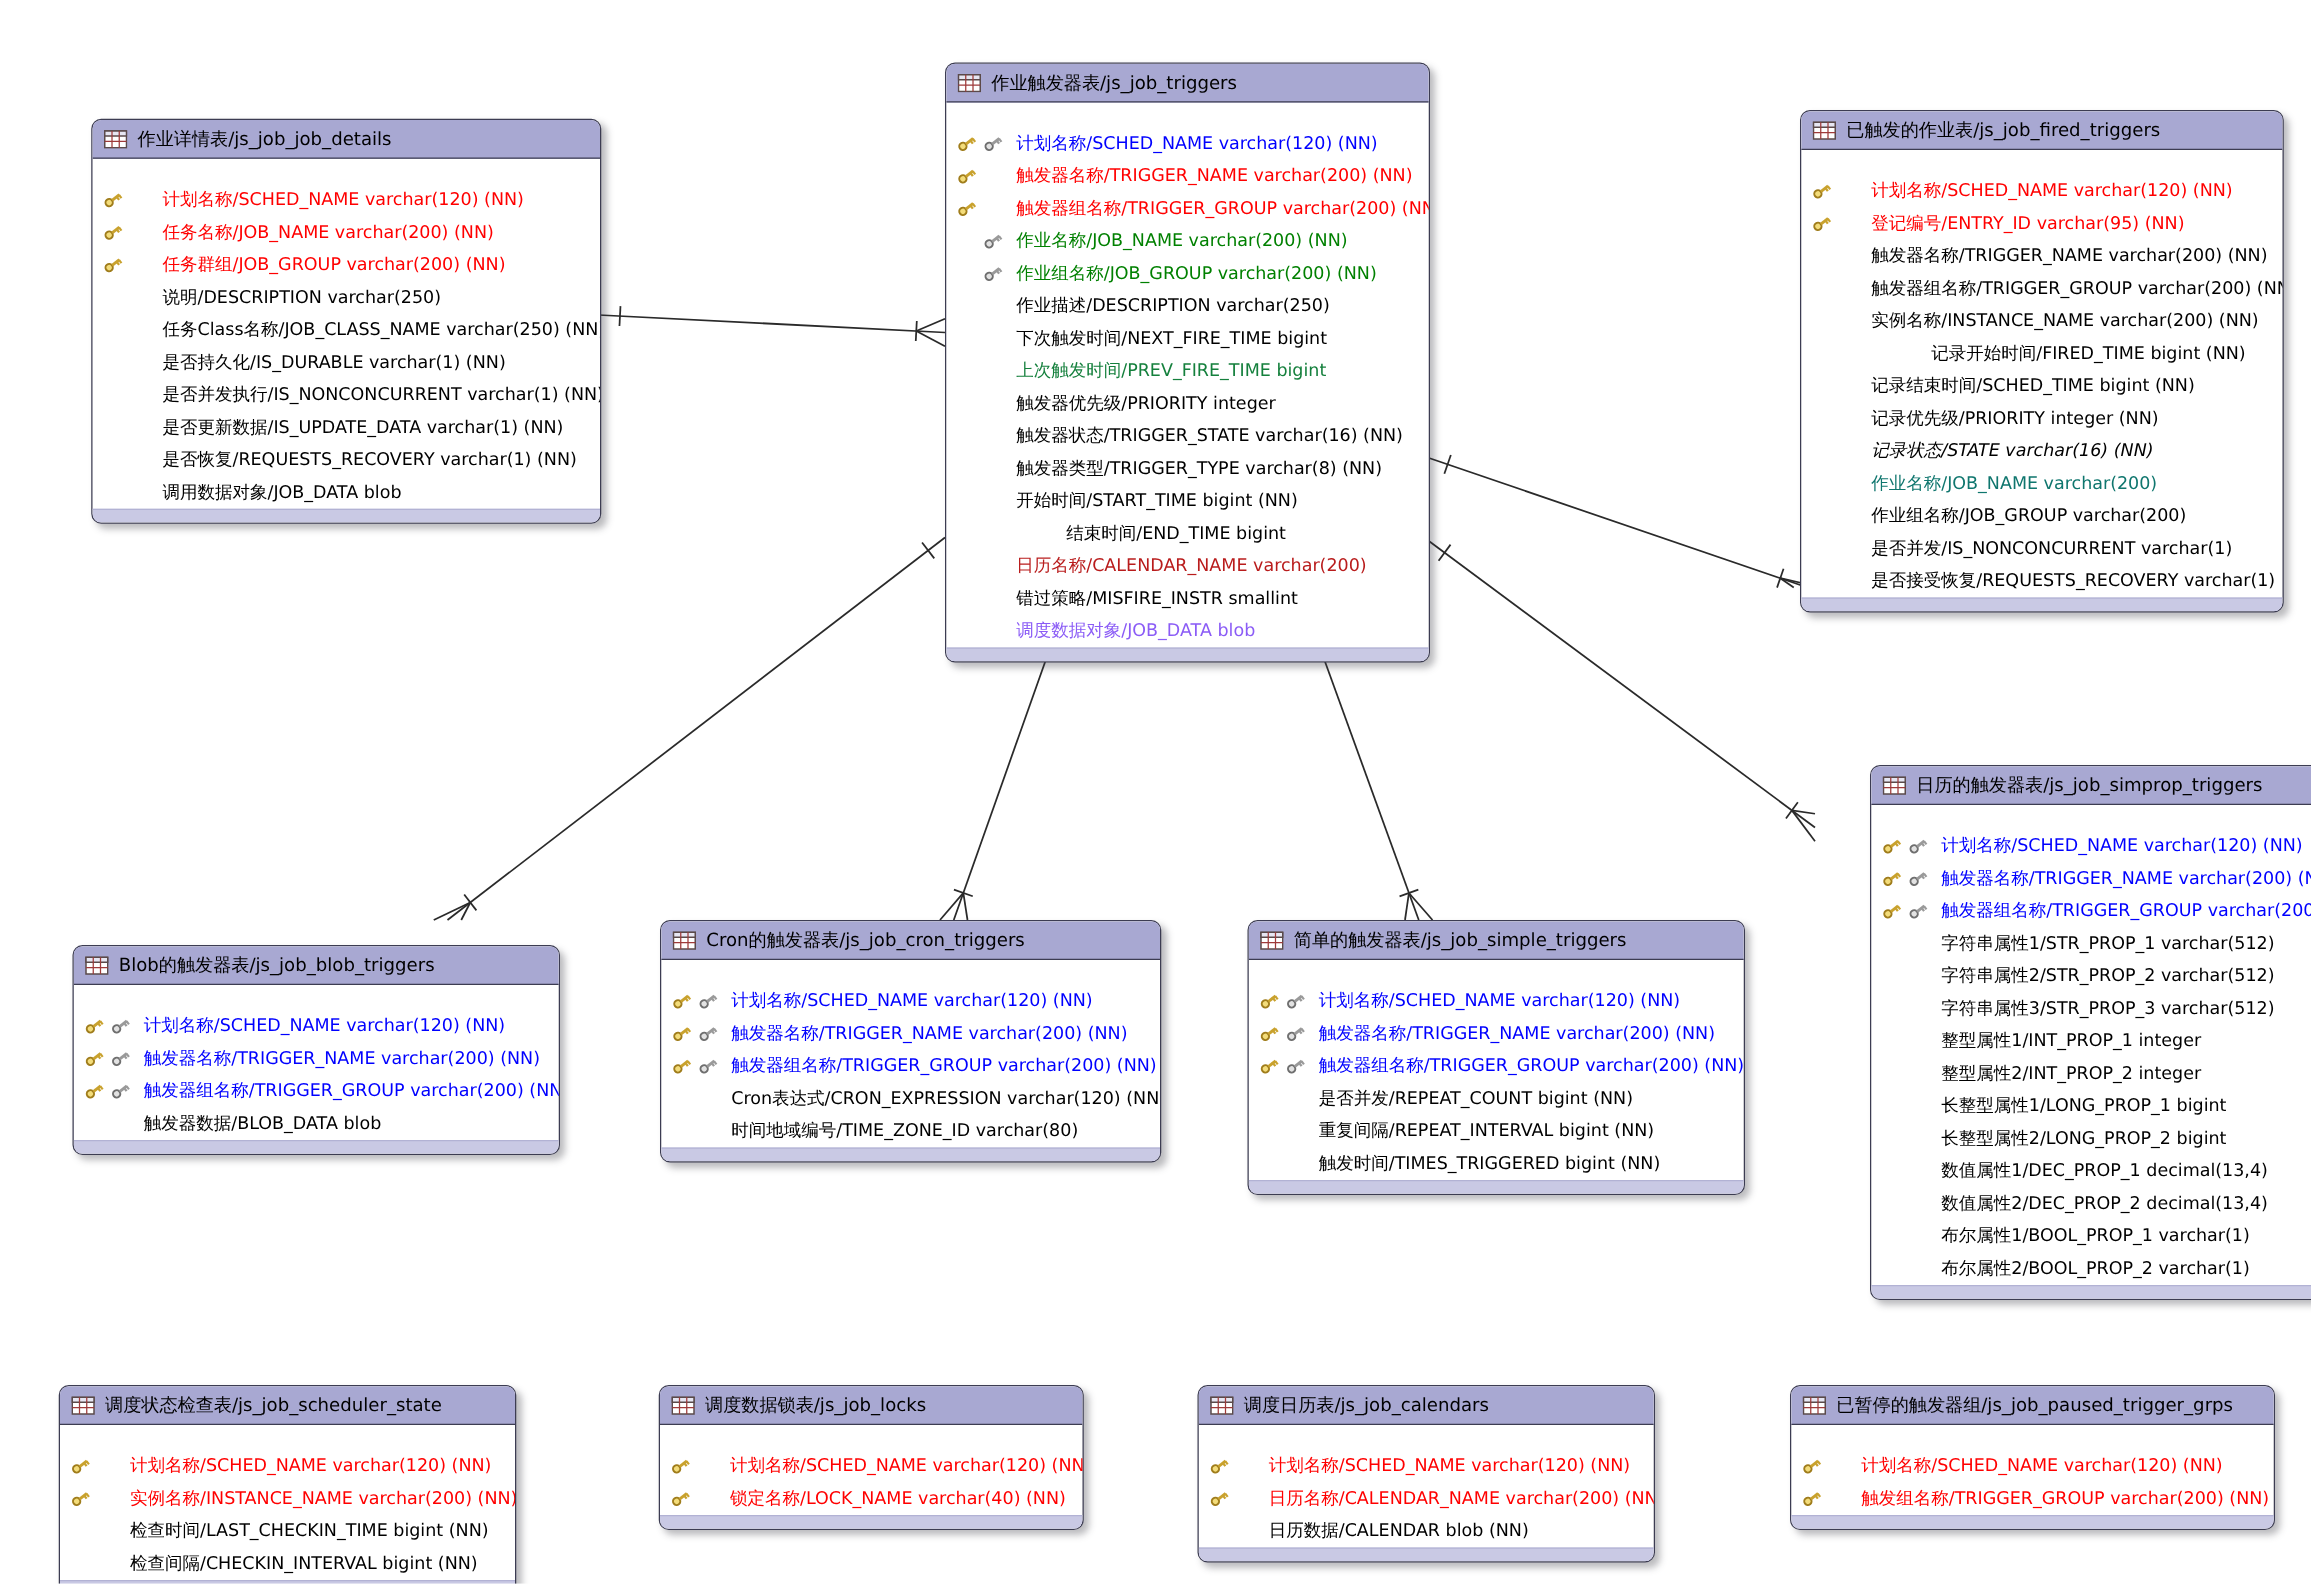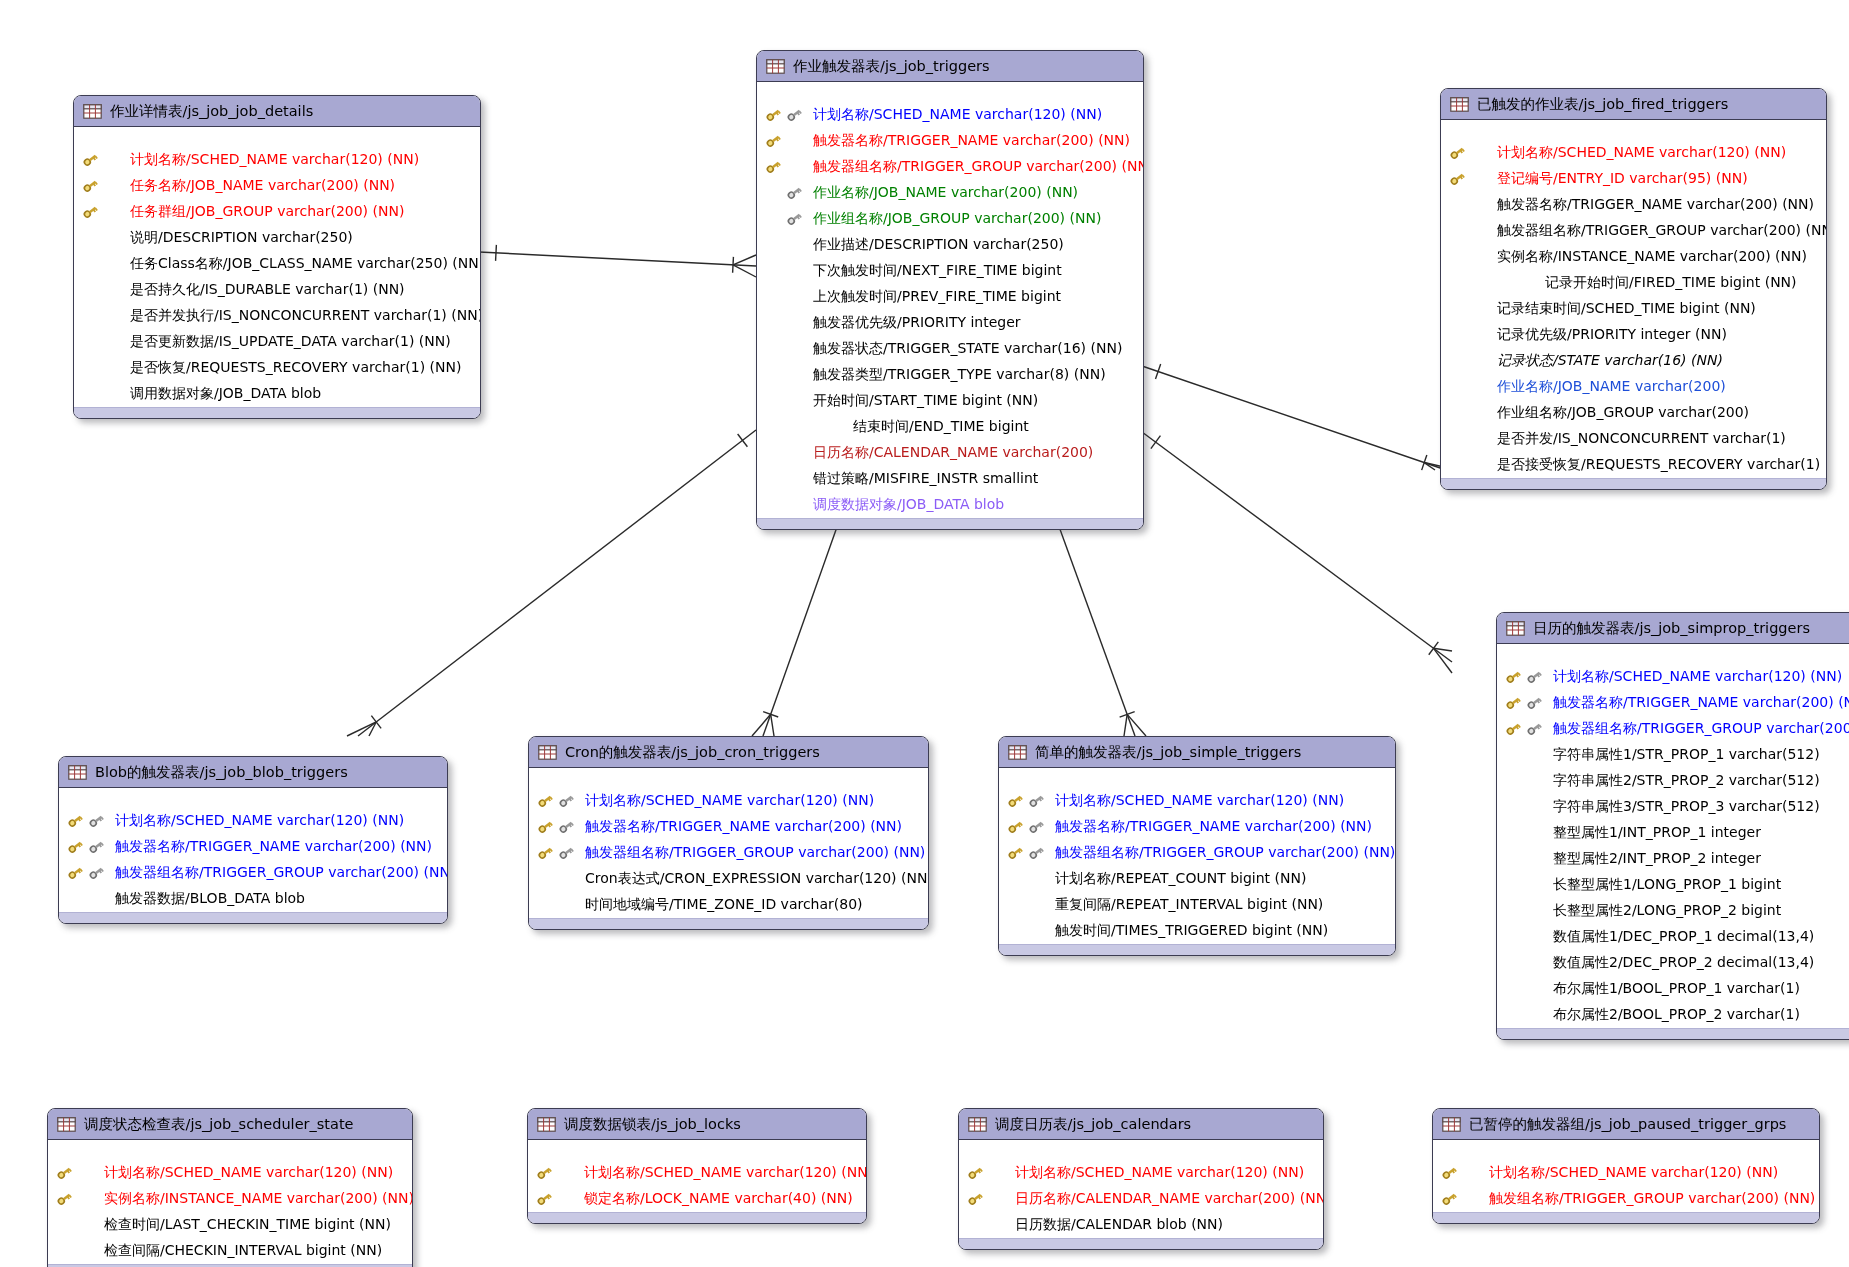--- a/index.html
+++ b/index.html
@@ -306,21 +306,21 @@
             <span class="kslot"></span>
             <span class="kslot"></span>
           </span>
           <span class="ftext" style="color: rgb(0, 0, 0);">下次触发时间/NEXT_FIRE_TIME bigint</span>
         </div>
         <div class="frow">
           <span class="keys">
             <span class="kslot"></span>
             <span class="kslot"></span>
           </span>
-          <span class="ftext" style="color: #000000;">上次触发时间/PREV_FIRE_TIME bigint</span>
+          <span class="ftext" style="color: #15803d;">上次触发时间/PREV_FIRE_TIME bigint</span>
         </div>
         <div class="frow">
           <span class="keys">
             <span class="kslot"></span>
             <span class="kslot"></span>
           </span>
           <span class="ftext" style="color: rgb(0, 0, 0);">触发器优先级/PRIORITY integer</span>
         </div>
         <div class="frow">
           <span class="keys">
@@ -467,21 +467,21 @@
             <span class="kslot"></span>
             <span class="kslot"></span>
           </span>
           <span class="ftext" style="color: rgb(0, 0, 0); font-style: italic;">记录状态/STATE varchar(16) (NN)</span>
         </div>
         <div class="frow">
           <span class="keys">
             <span class="kslot"></span>
             <span class="kslot"></span>
           </span>
-          <span class="ftext" style="color: #1d4ed8;">作业名称/JOB_NAME varchar(200)</span>
+          <span class="ftext" style="color: #0f766e;">作业名称/JOB_NAME varchar(200)</span>
         </div>
         <div class="frow">
           <span class="keys">
             <span class="kslot"></span>
             <span class="kslot"></span>
           </span>
           <span class="ftext" style="color: rgb(0, 0, 0);">作业组名称/JOB_GROUP varchar(200)</span>
         </div>
         <div class="frow">
           <span class="keys">
@@ -961,21 +961,21 @@
               </svg>
             </span>
           </span>
           <span class="ftext" style="color: rgb(0, 0, 255);">触发器组名称/TRIGGER_GROUP varchar(200) (NN)</span>
         </div>
         <div class="frow">
           <span class="keys">
             <span class="kslot"></span>
             <span class="kslot"></span>
           </span>
-          <span class="ftext" style="color: rgb(0, 0, 0);">计划名称/REPEAT_COUNT bigint (NN)</span>
+          <span class="ftext" style="color: rgb(0, 0, 0);">是否并发/REPEAT_COUNT bigint (NN)</span>
         </div>
         <div class="frow">
           <span class="keys">
             <span class="kslot"></span>
             <span class="kslot"></span>
           </span>
           <span class="ftext" style="color: rgb(0, 0, 0);">重复间隔/REPEAT_INTERVAL bigint (NN)</span>
         </div>
         <div class="frow">
           <span class="keys">

